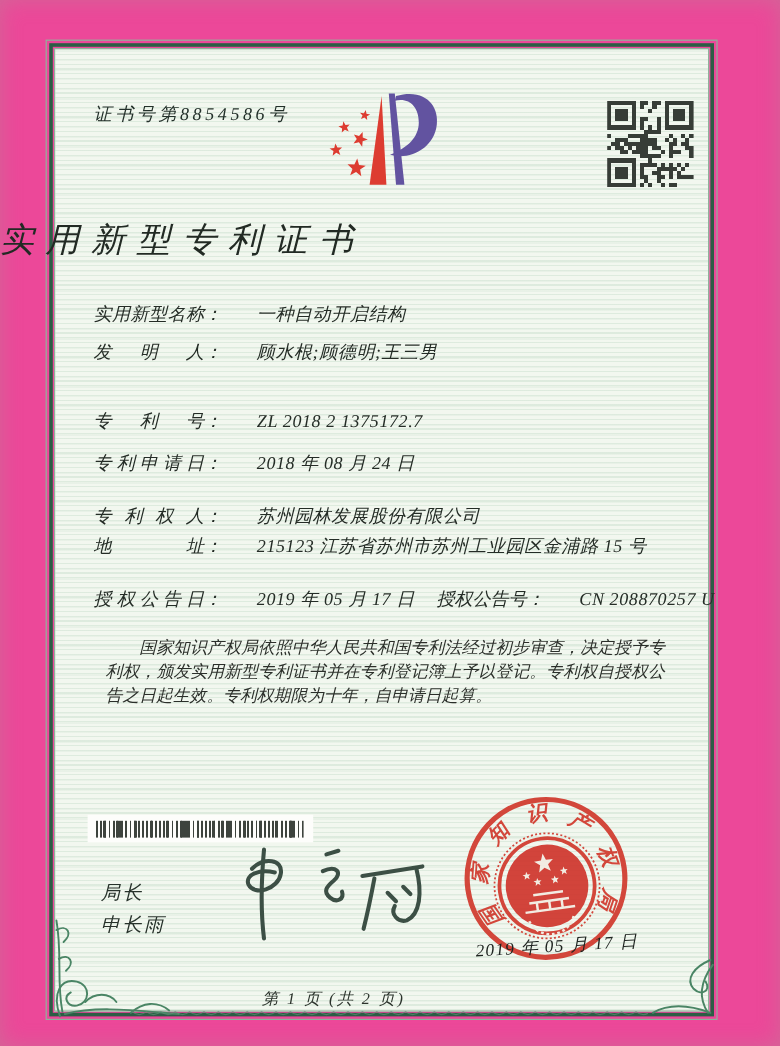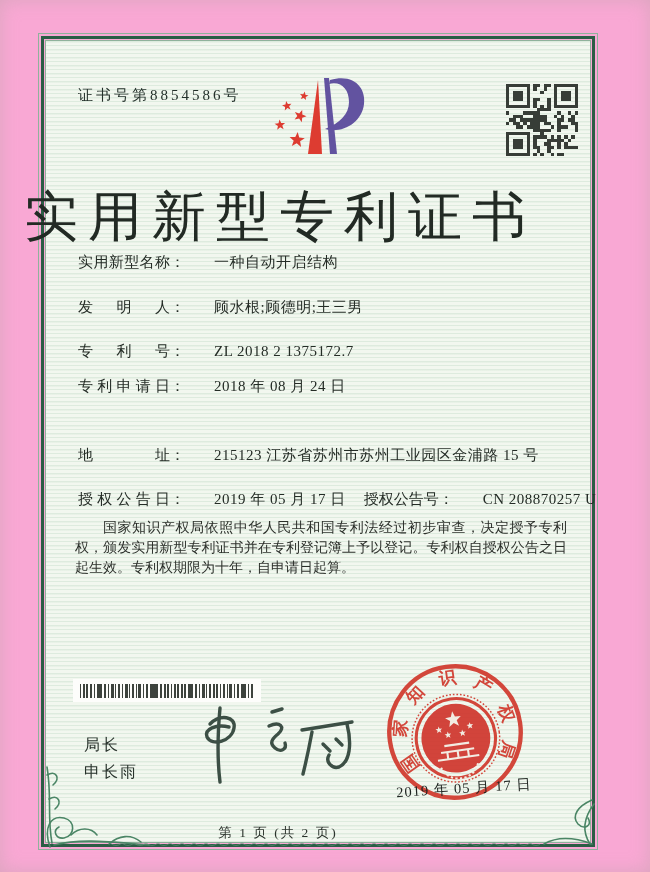--- a/index.html
+++ b/index.html
@@ -1,38 +1,38 @@
 <!DOCTYPE html>
 <html><head>
 <meta charset="utf-8">
 <style>
   html,body{margin:0;padding:0;background:#f2f2ee;}
-  .page{position:relative;width:650px;height:872px;background:#f9a8d4;overflow:hidden;
+  .page{position:relative;width:650px;height:872px;background:#ec4899;overflow:hidden;
         font-family:"Liberation Serif","DejaVu Serif",serif;color:#2a2f2b;
-        box-shadow:inset 0 0 18px rgba(160,160,150,.35);}
+        box-shadow:inset 0 0 18px rgba(160,160,150,.35);font-style:italic;}
   
   .frame{position:absolute;left:38px;top:33px;width:560px;height:817px;
          border:1px solid #8fb29b;padding:2px;box-sizing:border-box;pointer-events:none;}
   .frame-mid{width:100%;height:100%;border:3px solid #2b5d45;padding:1px;box-sizing:border-box;}
   .frame-in{width:100%;height:100%;border:1px solid #8fb29b;box-sizing:border-box;
     background:
       repeating-linear-gradient(0deg, rgba(104,165,125,.15) 0 1px, transparent 1px 4px),
       repeating-linear-gradient(0deg, transparent 0 7px, rgba(104,165,125,.07) 7px 8px),
       #f2f7ef;}
   .abs{position:absolute;}
   .cert-no{left:78px;top:86px;font-size:15px;letter-spacing:3px;color:#23302a;}
-  .title{left:0;top:181px;width:536px;text-align:right;font-size:54px;letter-spacing:10px;
+  .title{left:0;top:181px;width:536px;text-align:left;font-size:28px;letter-spacing:10px;
          color:#222a24;font-weight:400;}
   .row{left:78px;width:500px;font-size:15px;color:#242c26;white-space:nowrap;}
   .flabel{display:inline-block;width:92px;text-align:justify;text-align-last:justify;vertical-align:bottom;}
   .fcolon{margin-right:9px;}
   .fval{letter-spacing:.5px;margin-left:20px;}
   .pair2{margin-left:18px;}
   .paras{left:75px;top:518px;width:492px;font-size:14px;line-height:20px;text-align:justify;color:#2b2f2a;}
-  .paras p{margin:0;text-indent:2em;}
+  .paras p{margin:13px;text-indent:2em;}
   .barcode-strip{left:73px;top:679px;width:188px;height:23px;background:#fdfdfb;}
   .barcode{left:80px;top:684px;width:173px;height:14px;
     background:
       repeating-linear-gradient(90deg,#3d433d 0 1.5px,transparent 1.5px 3.5px),
       repeating-linear-gradient(90deg,transparent 0 6px,#3d433d 6px 8px,transparent 8px 13px),
       repeating-linear-gradient(90deg,transparent 0 17px,#3d433d 17px 18.5px,transparent 18.5px 29px);}
   .signer{left:84px;top:731px;font-size:16px;line-height:27px;letter-spacing:2px;color:#27322b;}
   .sig-svg{left:182px;top:700px;}
   .seal{left:382px;top:659px;width:146px;height:146px;transform:rotate(-8deg);opacity:.93;}
   .seal-date{left:386px;top:779px;width:156px;text-align:center;font-size:14.5px;letter-spacing:1px;
@@ -291,28 +291,31 @@
         <rect x="5" y="20" width="1" height="1"></rect>
         <rect x="6" y="20" width="1" height="1"></rect>
       </g>
     </svg>
 
   <div class="abs title">实用新型专利证书</div>
 
   <div class="abs row" style="top:253px">
     <span class="flabel">实用新型名称</span><span class="fcolon">：</span><span class="fval">一种自动开启结构</span>
   </div>
-  <div class="abs row" style="top:298px">
+  <div class="abs row" style="top:284px">
     <span class="flabel">发明人</span><span class="fcolon">：</span><span class="fval">顾水根;顾德明;王三男</span>
   </div>
   <div class="abs row" style="top:342px">
     <span class="flabel">专利号</span><span class="fcolon">：</span><span class="fval">ZL 2018 2 1375172.7</span>
   </div>
   <div class="abs row" style="top:377px">
     <span class="flabel">专利申请日</span><span class="fcolon">：</span><span class="fval">2018 年 08 月 24 日</span>
+  </div>
+  <div class="abs row" style="top:421px">
+    <span class="flabel">专利权人</span><span class="fcolon">：</span><span class="fval">苏州园林发展股份有限公司</span>
   </div>
   <div class="abs row" style="top:446px">
     <span class="flabel">地址</span><span class="fcolon">：</span><span class="fval">215123 江苏省苏州市苏州工业园区金浦路 15 号</span>
   </div>
   <div class="abs row" style="top:490px">
     <span class="flabel">授权公告日</span><span class="fcolon">：</span><span class="fval">2019 年 05 月 17 日</span><span class="pair2"><span>授权公告号</span><span class="fcolon">：</span></span><span class="fval">CN 208870257 U</span>
   </div>
 
   <div class="abs paras">
     <p>国家知识产权局依照中华人民共和国专利法经过初步审查，决定授予专利权，颁发实用新型专利证书并在专利登记簿上予以登记。专利权自授权公告之日起生效。专利权期限为十年，自申请日起算。</p>

